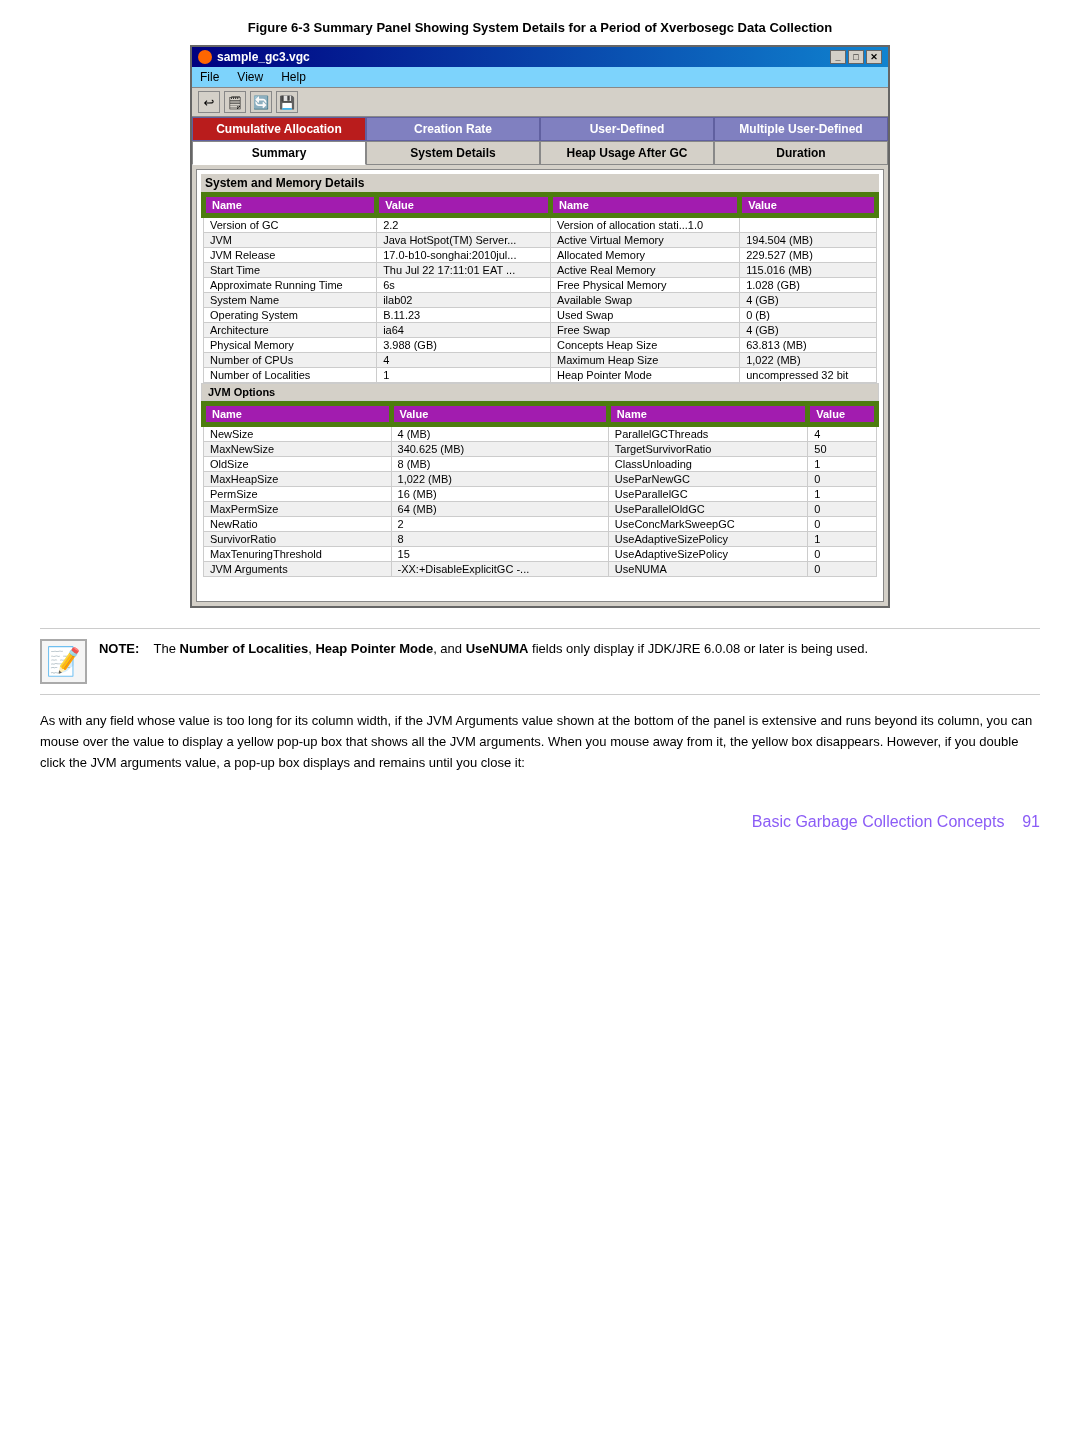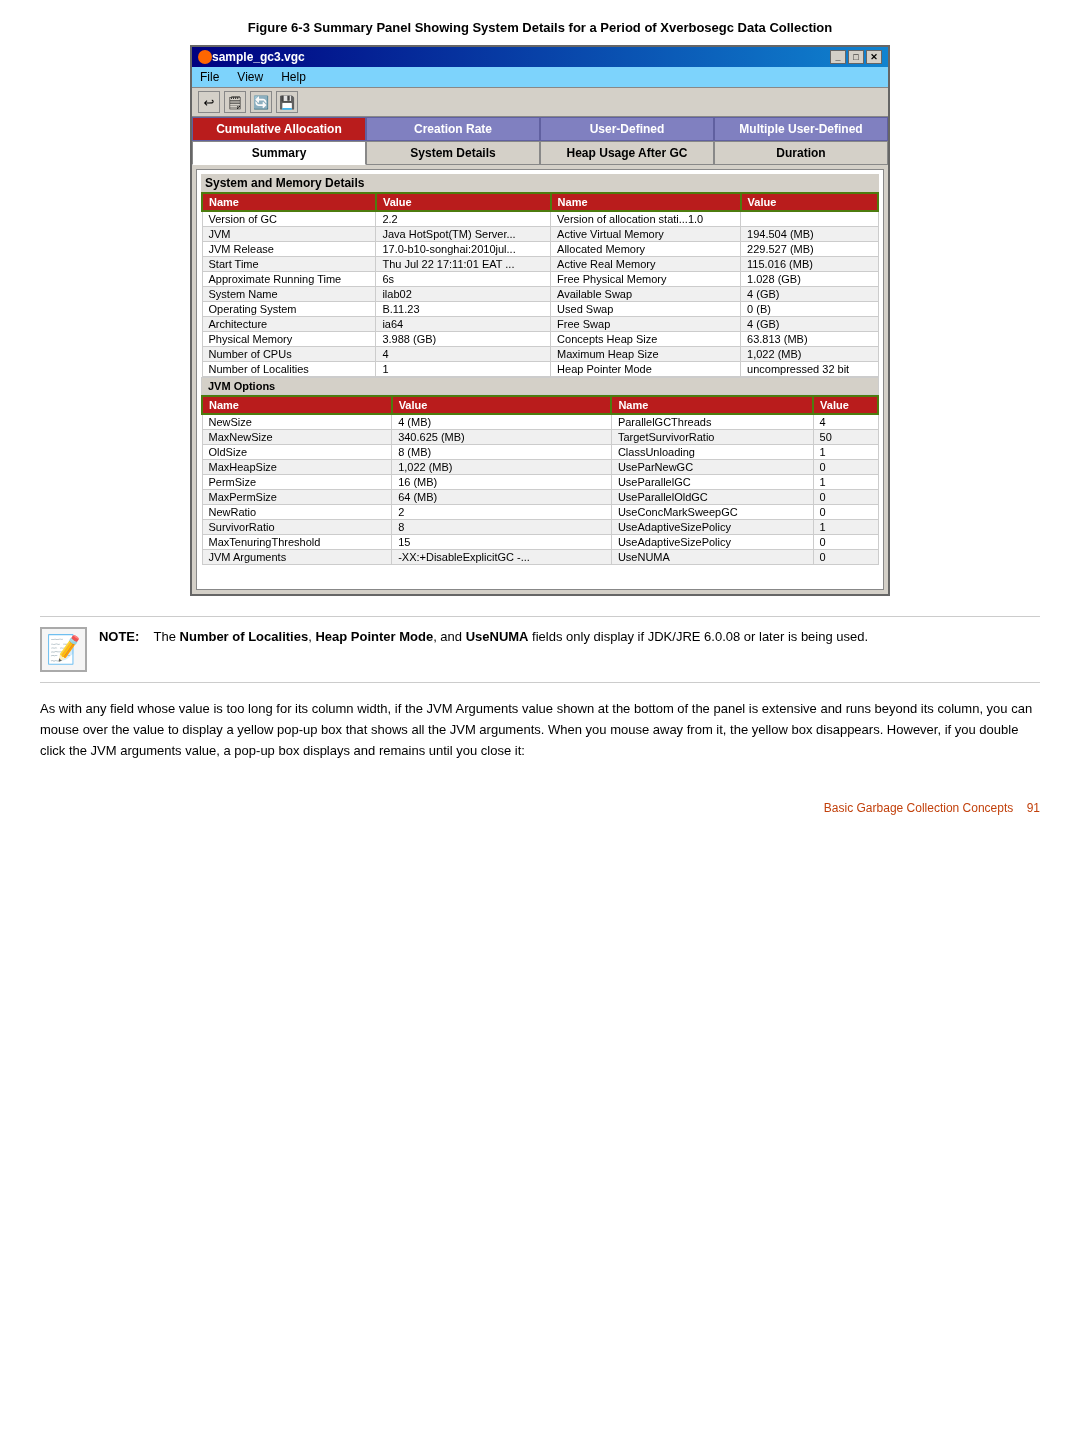--- a/index.html
+++ b/index.html
@@ -31,20 +31,21 @@
       padding: 3px 6px;
       display: flex;
       justify-content: space-between;
       align-items: center;
       font-size: 12px;
       font-weight: bold;
     }
     .title-bar-left {
       display: flex;
       align-items: flex-end;
+      gap: 5px;
     }
     .title-icon {
       width: 14px;
       height: 14px;
       background: #ff6600;
       border-radius: 50%;
       display: inline-block;
     }
     .title-controls {
       display: flex;
@@ -145,26 +146,26 @@
       padding: 2px 4px;
       background: #d4d0c8;
     }
 
     table.data-table {
       width: 100%;
       border-collapse: collapse;
       font-size: 11px;
     }
     table.data-table th {
-      background: #b91c1c;
+      background: #a21caf;
       color: white;
       padding: 2px 6px;
       text-align: left;
       font-weight: bold;
-      border: 2px solid #4d7c0f;
+      border: 5px solid #4d7c0f;
     }
     table.data-table td {
       padding: 1px 6px;
       border: 1px solid #ccc;
       vertical-align: top;
     }
     table.data-table tr:nth-child(even) td {
       background: #f0f0f0;
     }
     .jvm-options-header {
@@ -199,22 +200,22 @@
     }
 
     .body-text {
       font-size: 13px;
       line-height: 1.6;
       margin-top: 12px;
     }
 
     .page-footer {
       text-align: right;
-      font-size: 12px;
-      color: #c2410c;
+      font-size: 16px;
+      color: #8b5cf6;
       margin-top: 40px;
     }
   </style>
 </head>
 <body>
 
 <div class="figure-title">Figure 6-3 Summary Panel Showing System Details for a Period of Xverbosegc Data Collection</div>
 
 <div class="window">
 

